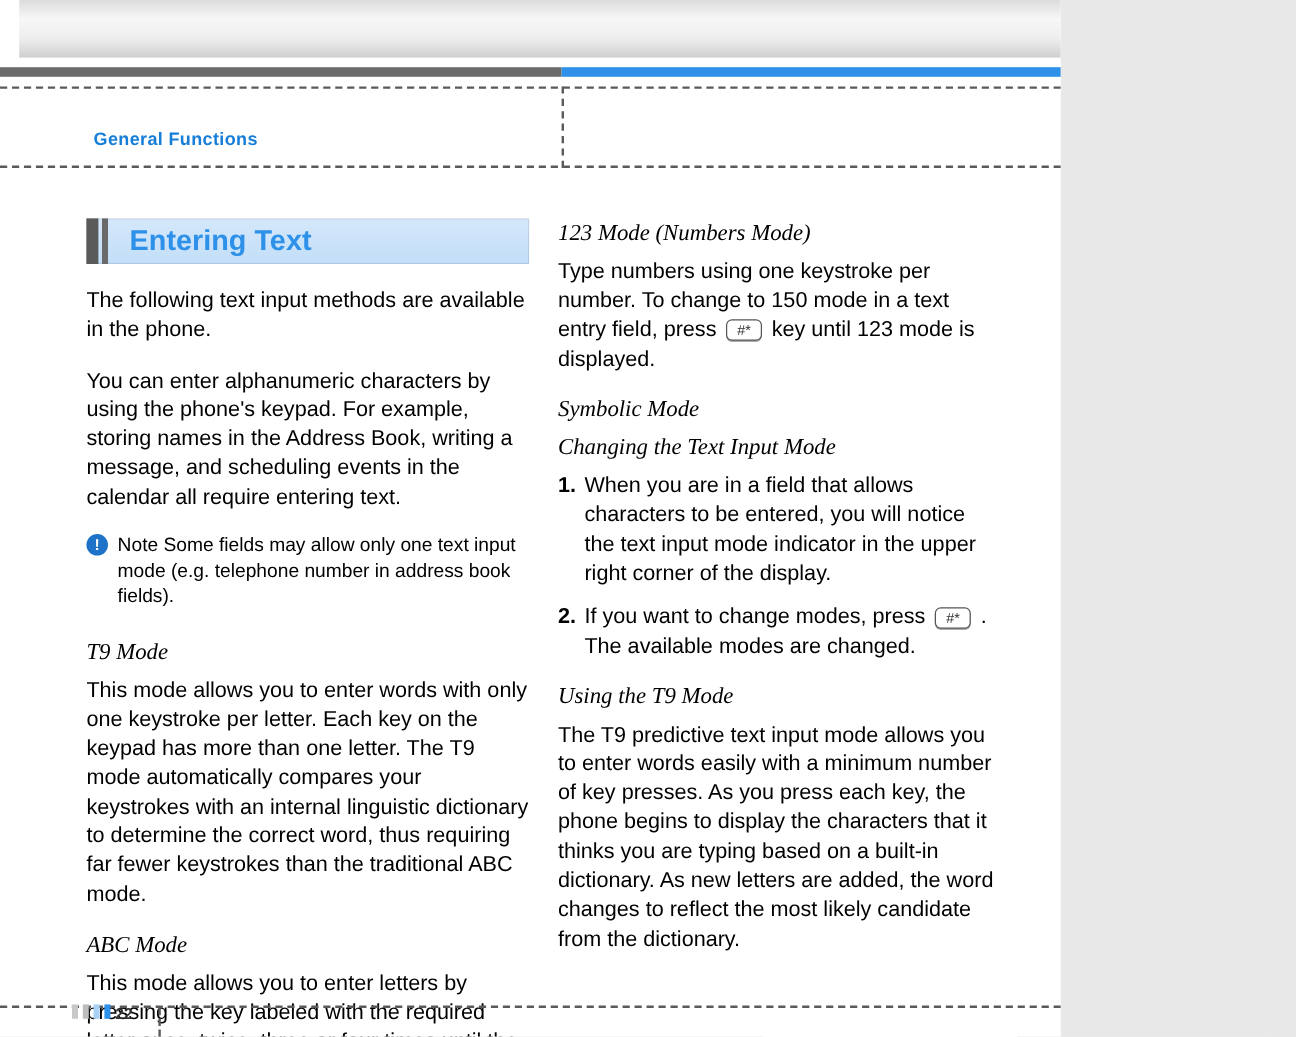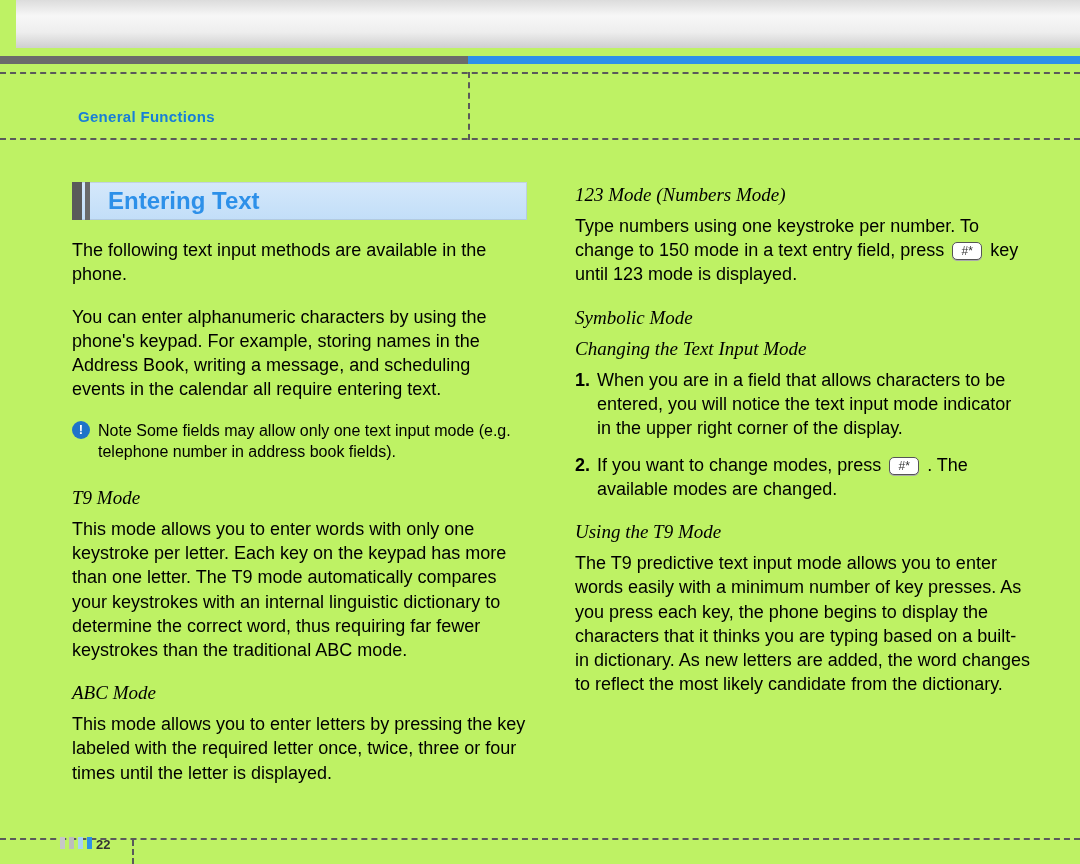--- a/index.html
+++ b/index.html
@@ -1,19 +1,19 @@
 <!DOCTYPE html>
 <html><head>
 <meta charset="utf-8">
 <style>
   html,body{margin:0;padding:0;background:#e8e8e8;}
   .sheet{
-    width:1080px;height:864px;
+    width:884px;height:864px;
     margin:0;
-    background:#bef264;
+    background:#ffffff;
     position:relative;
     box-sizing:border-box;
     overflow:hidden;
     font-family:"Helvetica Neue",Helvetica,Arial,sans-serif;
     color:#000;
     padding-left:16px;
   }
   
   .topgrad{
     height:48px;
@@ -37,21 +37,21 @@
     font-size:15px;font-weight:bold;color:#177ed8;
     letter-spacing:0.3px;
   }
   .dash-mid{
     position:absolute;top:138px;left:0;right:0;
     border-top:2px dashed #5a5a5a;
   }
   
   .cols{
     position:absolute;top:182px;left:72px;right:50px;bottom:42px;
-    display:flex;gap:48px;
+    display:flex;gap:24px;
   }
   .col{flex:1;font-size:18px;line-height:1.35;}
   .col-h{
     display:flex;align-items:stretch;margin-bottom:18px;
     box-shadow:inset 0 0 0 1px rgba(90,90,90,.15);
     background:linear-gradient(#d5e8fb,#c2def8);
     height:38px;
   }
   .col-h .bar-l{width:10px;background:#5a5a5a;}
   .col-h .bar-l2{width:5px;background:#6a6a6a;margin-left:3px;}

